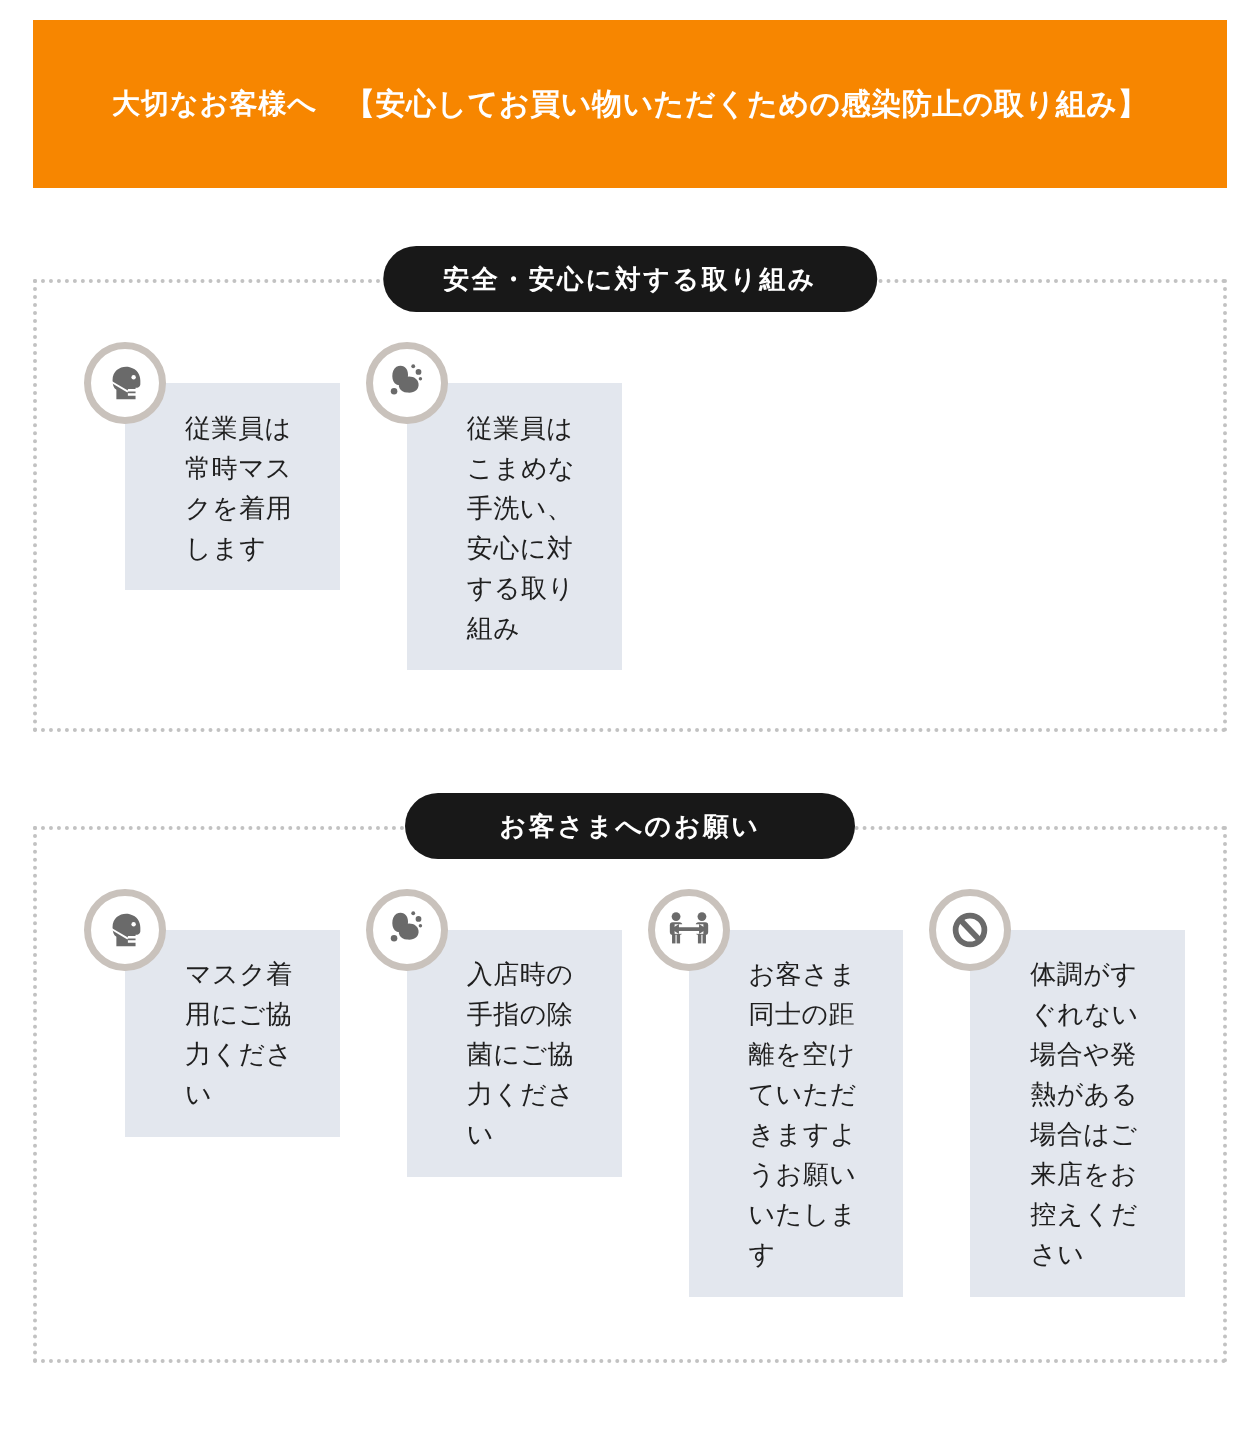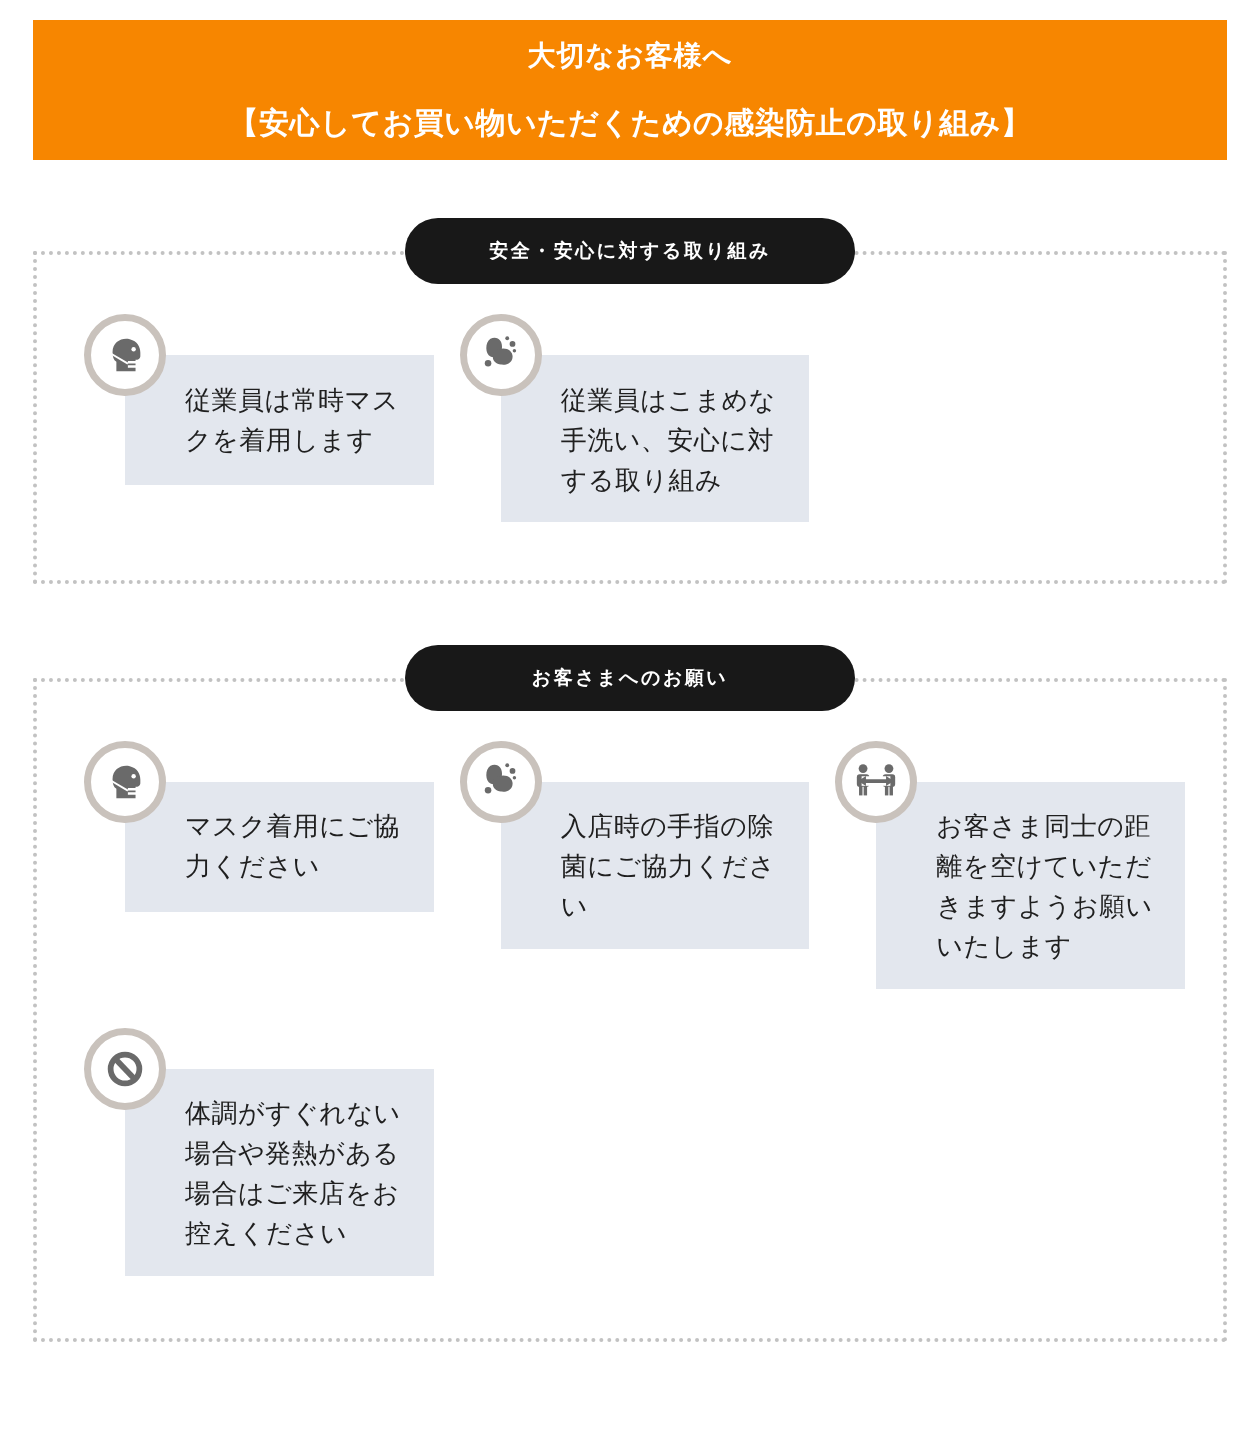--- a/index.html
+++ b/index.html
@@ -6,47 +6,47 @@
   body{
     width:1260px;min-height:1440px;
     font-family:"Liberation Sans","DejaVu Sans",sans-serif;
     color:#1f1f1f;
     -webkit-font-smoothing:antialiased;
   }
   .page{box-sizing:border-box;padding:20px 33px 24px;}
 
   
   .banner{
-    height:140px;background:#f78600;color:#ffffff;
-    display:flex;flex-direction:column;align-items:center;justify-content:center;
+    height:168px;background:#f78600;color:#ffffff;
+    display:flex;flex-direction:row;align-items:center;justify-content:center;
     gap:28px;text-align:center;
   }
   .banner .line1{font-size:28px;font-weight:bold;letter-spacing:1px;}
   .banner .line2{font-size:30px;font-weight:bold;letter-spacing:0.5px;}
 
   
   .section{
     position:relative;
     border:4px dotted #c2c2c2;
     padding:100px 38px 58px 88px;
   }
   .section.first{margin-top:91px;}
   .section.second{margin-top:94px;padding-bottom:62px;font-family:Liberation Serif, serif;}
 
   .pill{
     position:absolute;top:-37px;left:50%;transform:translateX(-50%);
     min-width:450px;height:66px;box-sizing:border-box;
     background:#181818;color:#ffffff;border-radius:33px;
     display:flex;align-items:center;justify-content:center;
-    font-size:19px;font-weight:600;letter-spacing:2.5px;
+    font-size:26px;font-weight:600;letter-spacing:2.5px;
     padding:0 60px;white-space:nowrap;
   }
 
   .grid{
-    display:grid;grid-template-columns:1fr 1fr 1fr;
+    display:grid;grid-template-columns:1fr 1fr 1fr 1fr;
     column-gap:67px;row-gap:80px;
   }
   .item{position:relative;}
   .card{
     background:#e3e7ee;min-height:130px;box-sizing:border-box;
     padding:25px 28px 22px 60px;
     font-size:26px;line-height:40px;letter-spacing:0.5px;color:#1f1f1f;
   }
   .icon-circle{
     position:absolute;left:-41px;top:-41px;width:82px;height:82px;

